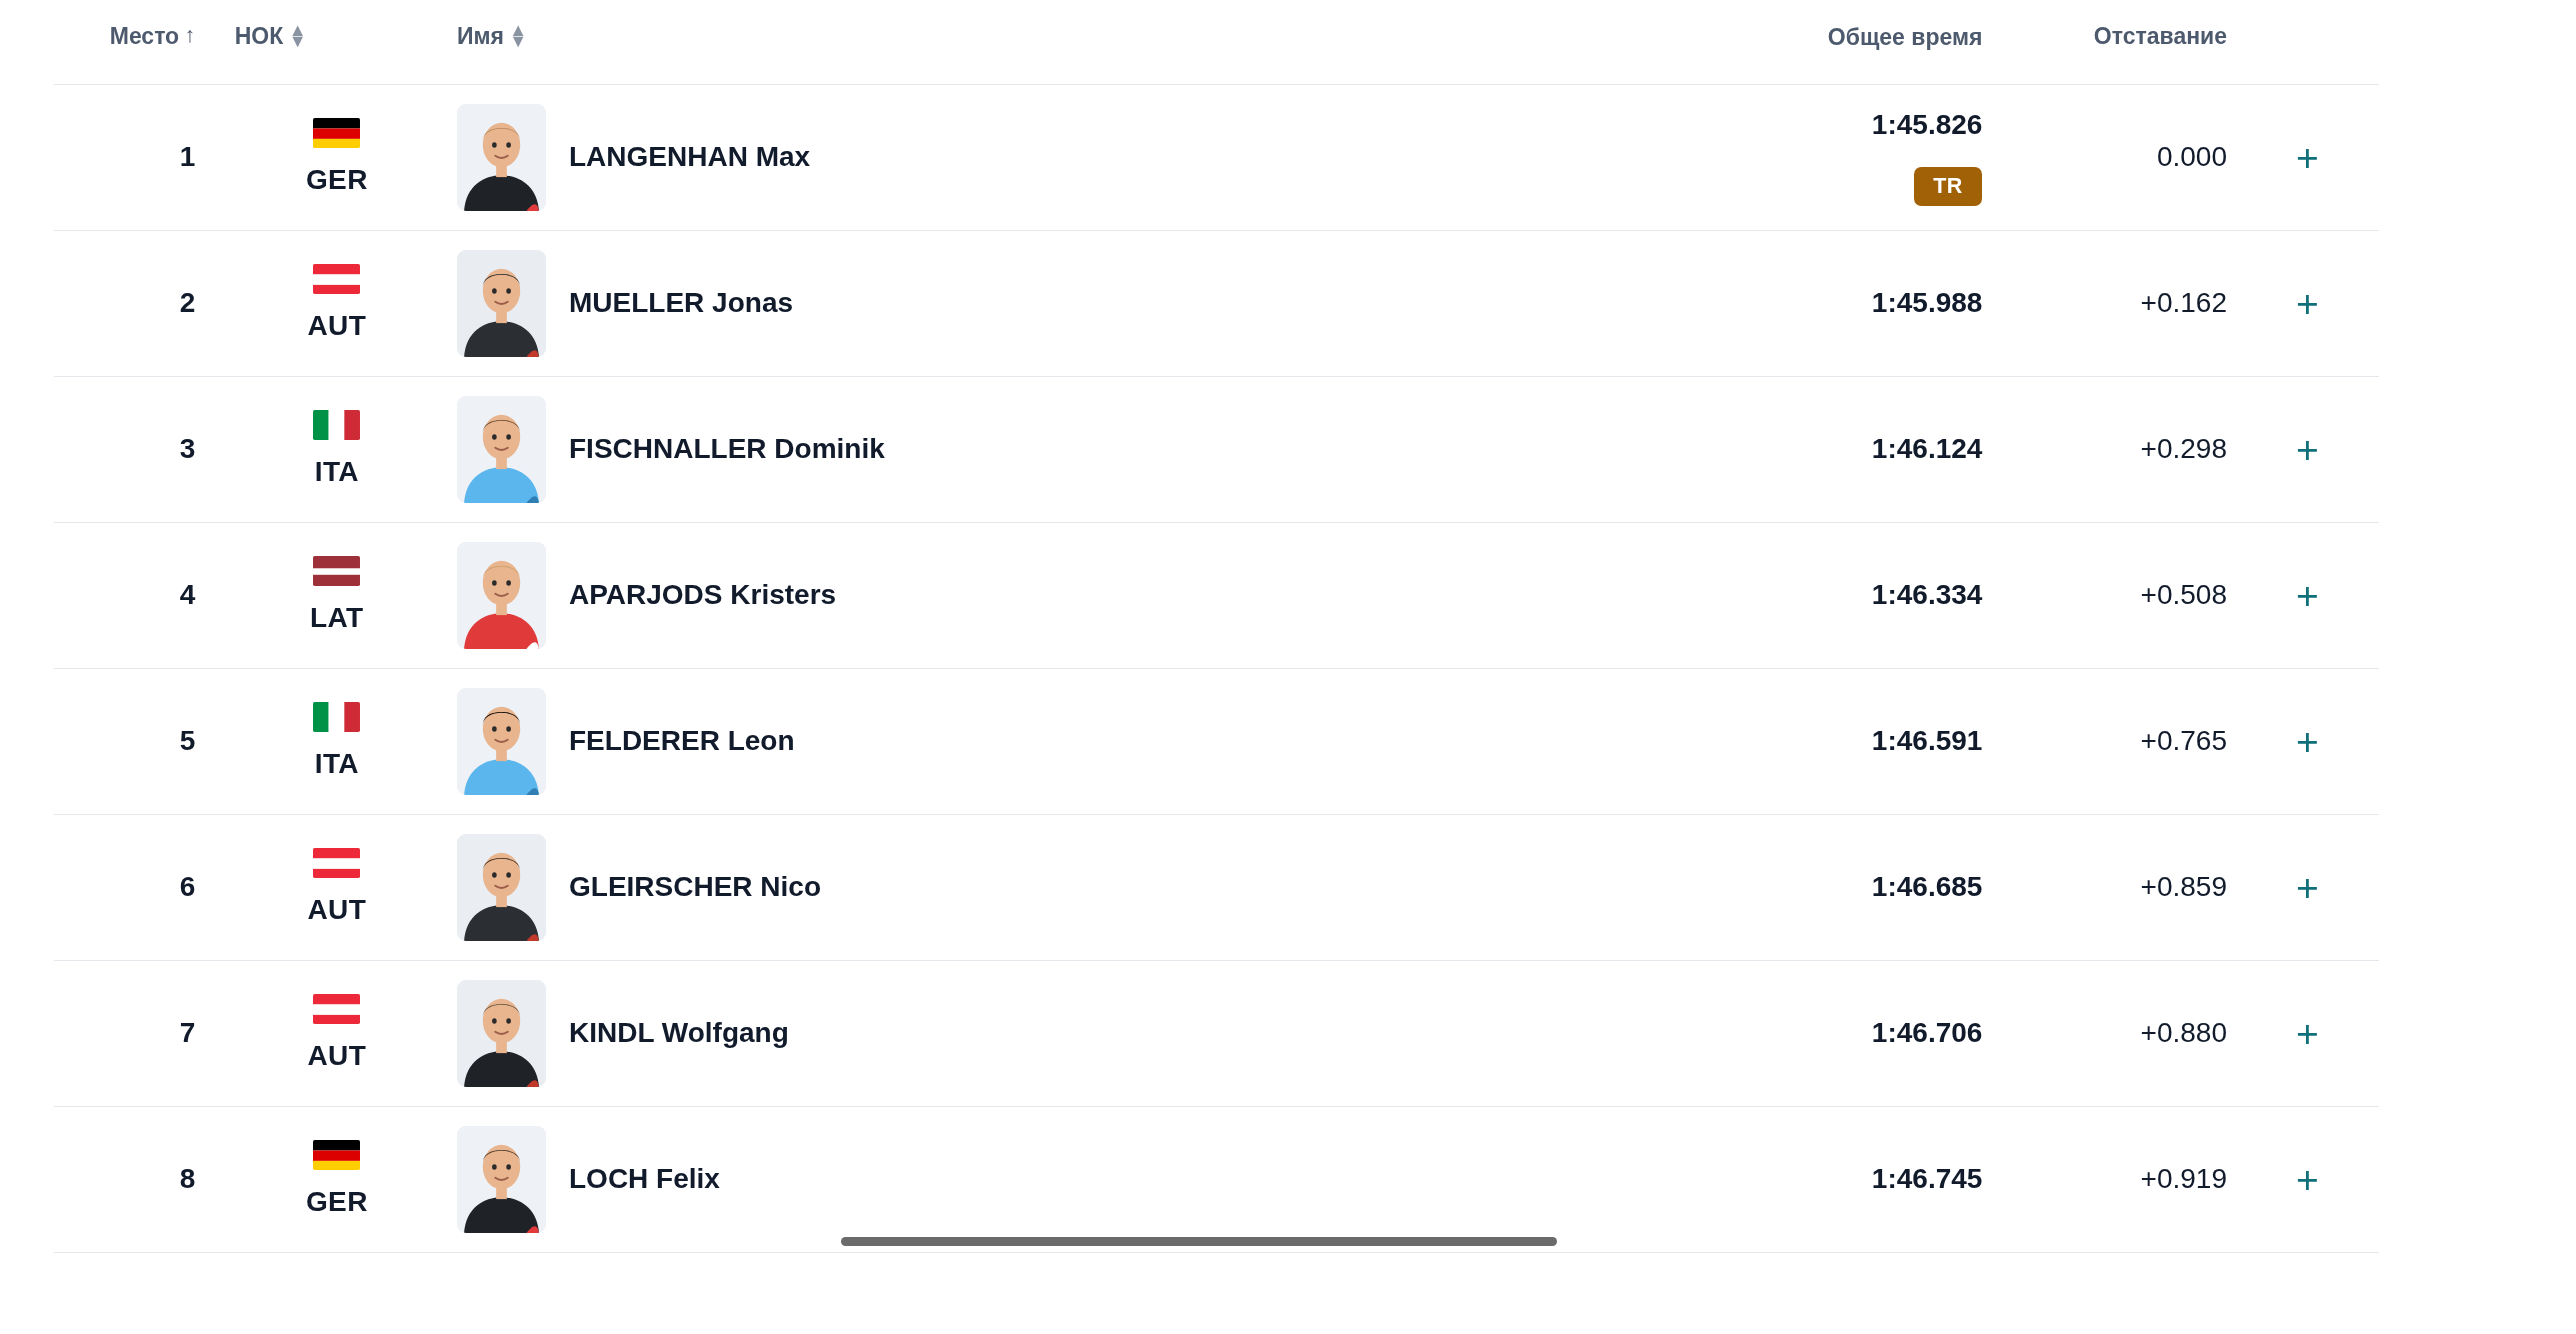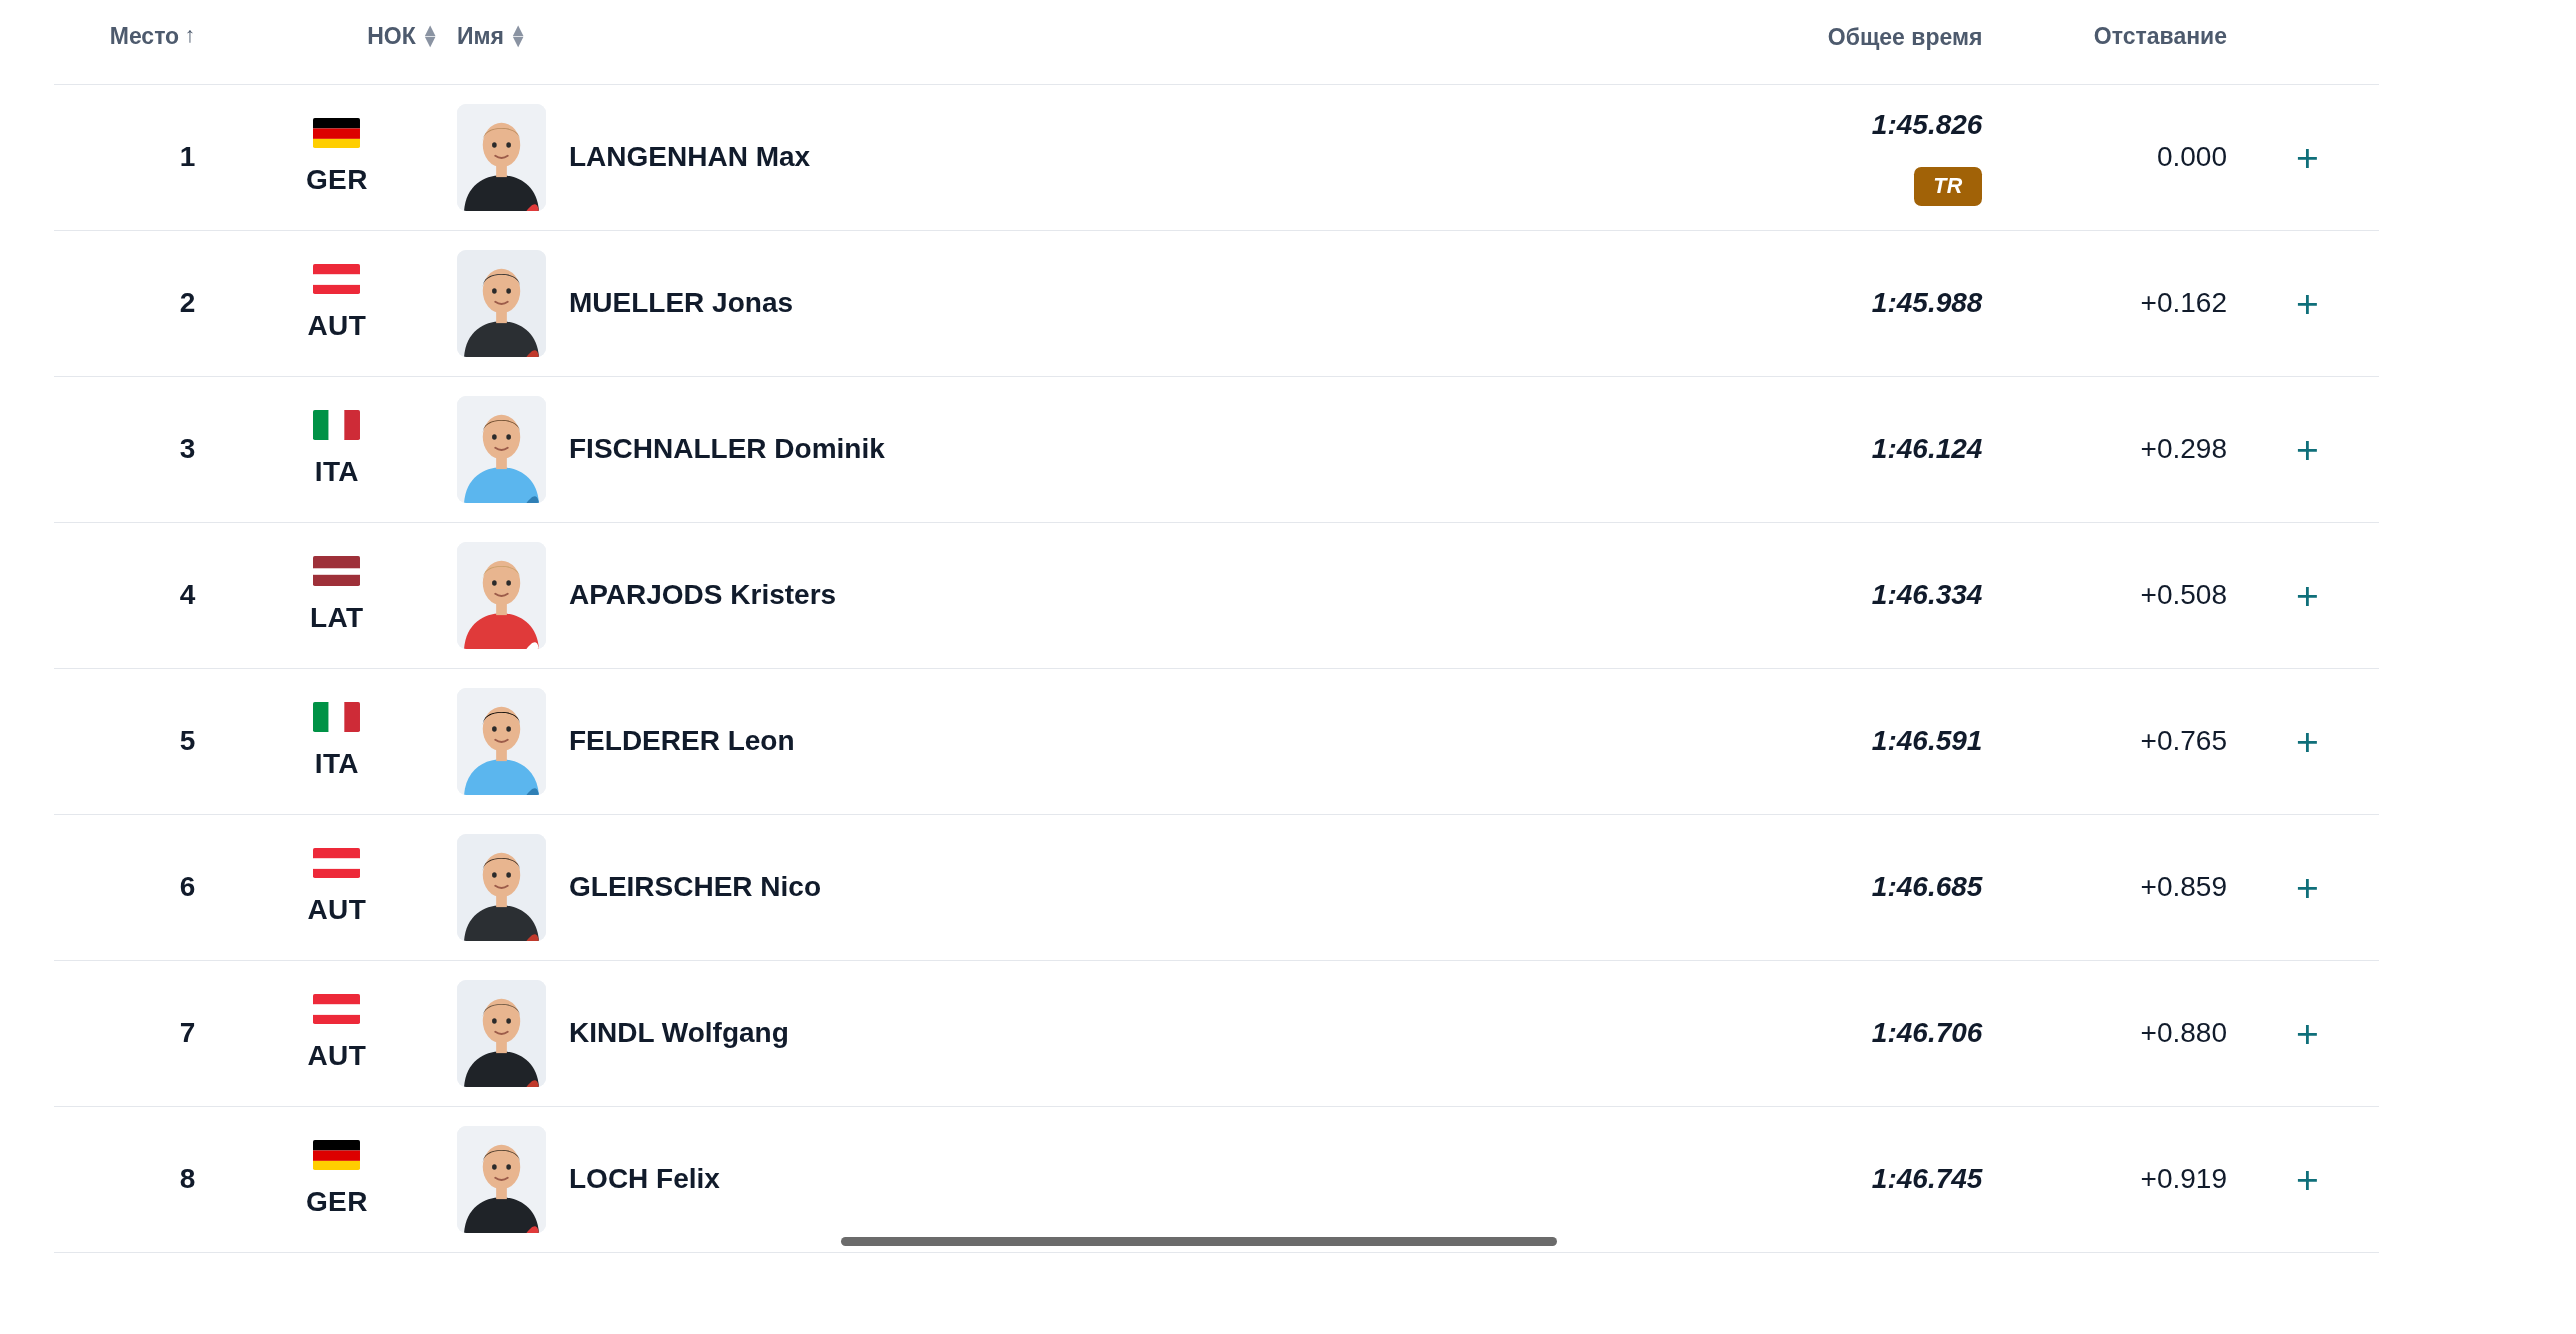--- a/index.html
+++ b/index.html
@@ -38,21 +38,21 @@
 
   thead th {
     font-size: 23px;
     font-weight: bold;
     color: #4d5a6d;
     padding: 23px 0 32px 0;
     vertical-align: top;
     background: #ffffff;
   }
   thead th.th-rank { text-align: right; padding-right: 19.7px; }
-  thead th.th-noc  { text-align: right;  padding-left: 19.7px; }
+  thead th.th-noc  { text-align: left;  padding-left: 19.7px; }
   thead th.th-name { text-align: left;  padding-left: 18px; }
   thead th.th-time { text-align: right; padding-right: 3.6px; line-height: 1.25; }
   thead th.th-gap  { text-align: right; padding-right: 9px; }
   thead th.th-plus { }
 
   .th-inner {
     display: inline-flex;
     align-items: flex-start;
     gap: 5.4px;
     white-space: nowrap;
@@ -147,21 +147,20 @@
 
   td.time {
     text-align: right;
     padding-right: 3.6px;
   }
   .time-box {
     display: flex;
     flex-direction: column;
     align-items: flex-end;
     gap: 26px;
-    font-style: italic;
   }
   .time-val {
     font-size: 28px;
     font-weight: bold;
     color: #111b2b;
     white-space: nowrap;
   }
   .badge-tr {
     display: inline-block;
     background: #a16207;

